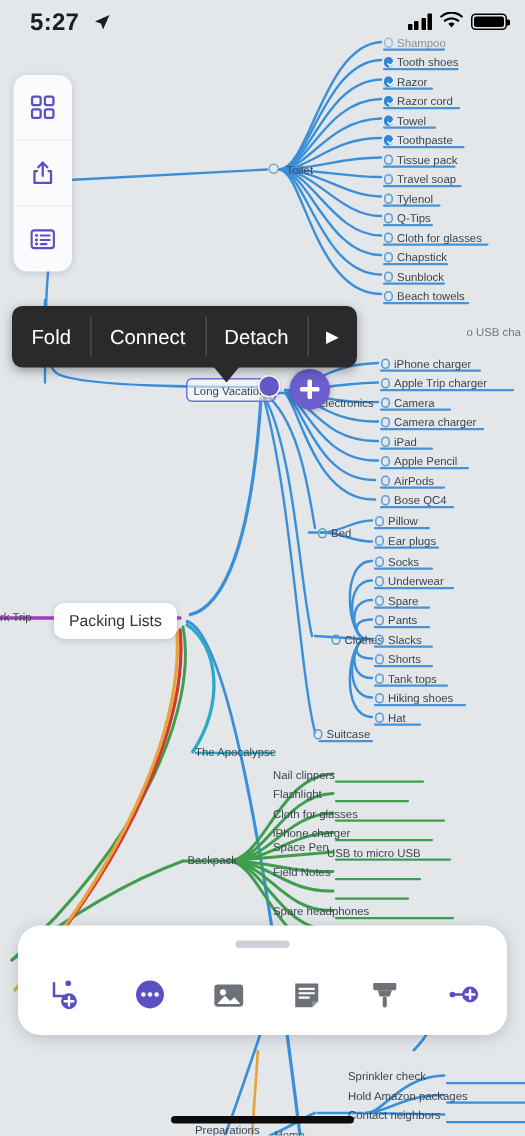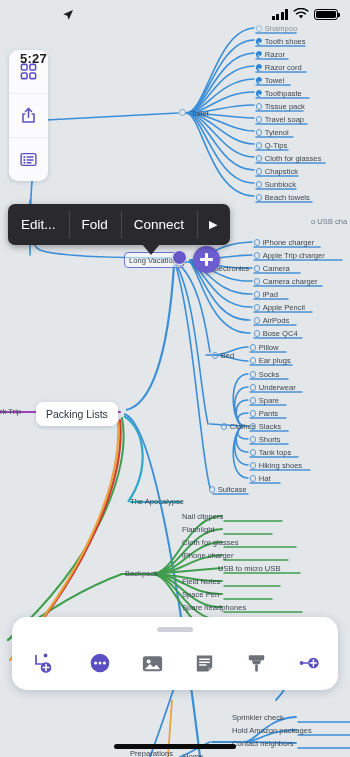--- a/index.html
+++ b/index.html
@@ -7,21 +7,21 @@
     width:350px;height:757px;overflow:hidden;position:relative;
     background:#e3e7ea;
     font-family:"Liberation Sans",sans-serif;
     -webkit-font-smoothing:antialiased;
   }
   #canvas{position:absolute;inset:0;}
   svg.edges{position:absolute;left:0;top:0;width:350px;height:757px;pointer-events:none;}
 
   
   .statusbar{position:absolute;left:0;top:0;width:350px;height:30px;z-index:40;}
-  .sb-time{position:absolute;left:20px;top:7px;font-size:13px;font-weight:600;color:#1b1c1e;letter-spacing:.2px;margin-top:44px;}
+  .sb-time{position:absolute;left:20px;top:7px;font-size:16px;font-weight:600;color:#1b1c1e;letter-spacing:.2px;}
   .sb-loc{position:absolute;left:62px;top:9px;width:12px;height:12px;}
   .sb-right{position:absolute;right:12px;top:8px;display:flex;align-items:flex-end;gap:5px;}
   .bars{display:flex;align-items:flex-end;gap:1.5px;height:11px;}
   .bars i{display:block;width:3px;background:#000;border-radius:.5px;}
   .bars i:nth-child(1){height:4px}.bars i:nth-child(2){height:6px}
   .bars i:nth-child(3){height:8.5px}.bars i:nth-child(4){height:11px}
   .batt{width:24px;height:11.5px;border:1.3px solid #000;border-radius:3px;position:relative;padding:1.3px;box-sizing:border-box;}
   .batt::after{content:"";position:absolute;right:-3px;top:3.5px;width:1.6px;height:4px;background:#000;border-radius:0 1px 1px 0;}
   .batt span{display:block;height:100%;background:#000;border-radius:1.4px;}
 
@@ -383,21 +383,21 @@
   </div>
   <div class="node plain" style="left:182px;top:552px;">
     <span>iPhone charger</span>
   </div>
   <div class="node plain" style="left:182px;top:565px;padding-left:36px;">
     <span>USB to micro USB</span>
   </div>
   <div class="node plain" style="left:182px;top:578px;">
     <span>Field Notes</span>
   </div>
-  <div class="node plain" style="left:182px;top:591px;">
+  <div class="node plain" style="left:182px;top:561px;">
     <span>Space Pen</span>
   </div>
   <div class="node plain" style="left:182px;top:604px;">
     <span>Spare headphones</span>
   </div>
   <div class="node plain" style="left:182px;top:617px;">
     <span>Glasses</span>
   </div>
   <div class="node plain" style="left:182px;top:630px;">
     <span>Sunglasses</span>
@@ -460,27 +460,27 @@
     <svg width="19" height="19" viewBox="0 0 20 20" fill="none" stroke="#5b4fc4" stroke-width="1.5" stroke-linecap="round">
       <rect x="2.2" y="3.8" width="15.6" height="12.4" rx="1.8"></rect>
       <path d="M5.6 7.4h0.1M5.6 10.5h0.1M5.6 13.4h0.1" stroke-width="2.1"></path>
       <path d="M8.6 7.4h6.2M8.6 10.5h6.2M8.6 13.4h4"></path>
     </svg>
   </div>
 </div>
 
 <div class="ctxmenu">
   <div class="mi">
-      <span>Edit...</span>
-    </div>
-  <div class="mi">
       <span>Fold</span>
     </div>
   <div class="mi">
       <span>Connect</span>
+    </div>
+  <div class="mi">
+      <span>Detach</span>
     </div>
   <div class="mi arrow">
       <span style="font-size:11px;">▶</span>
     </div>
 </div>
 <div class="ctx-caret"></div>
 
 <div class="sheet">
   <div class="grabber"></div>
   <div class="sheet-icons">

